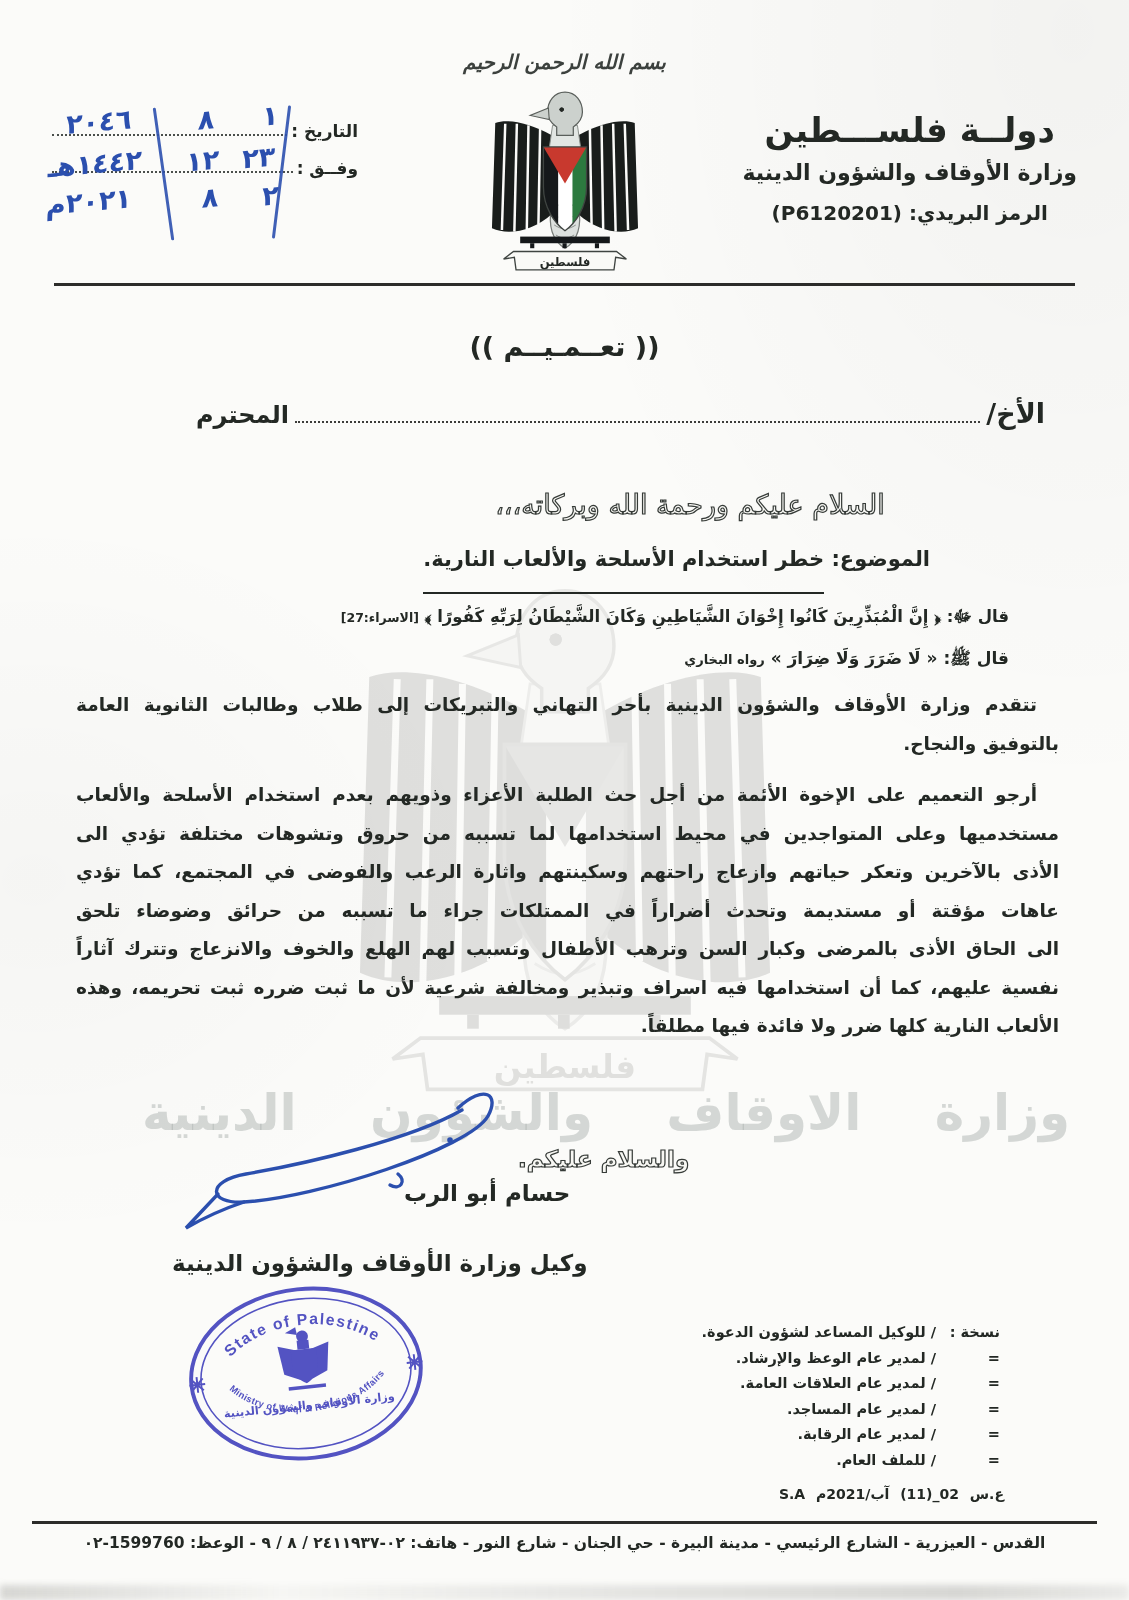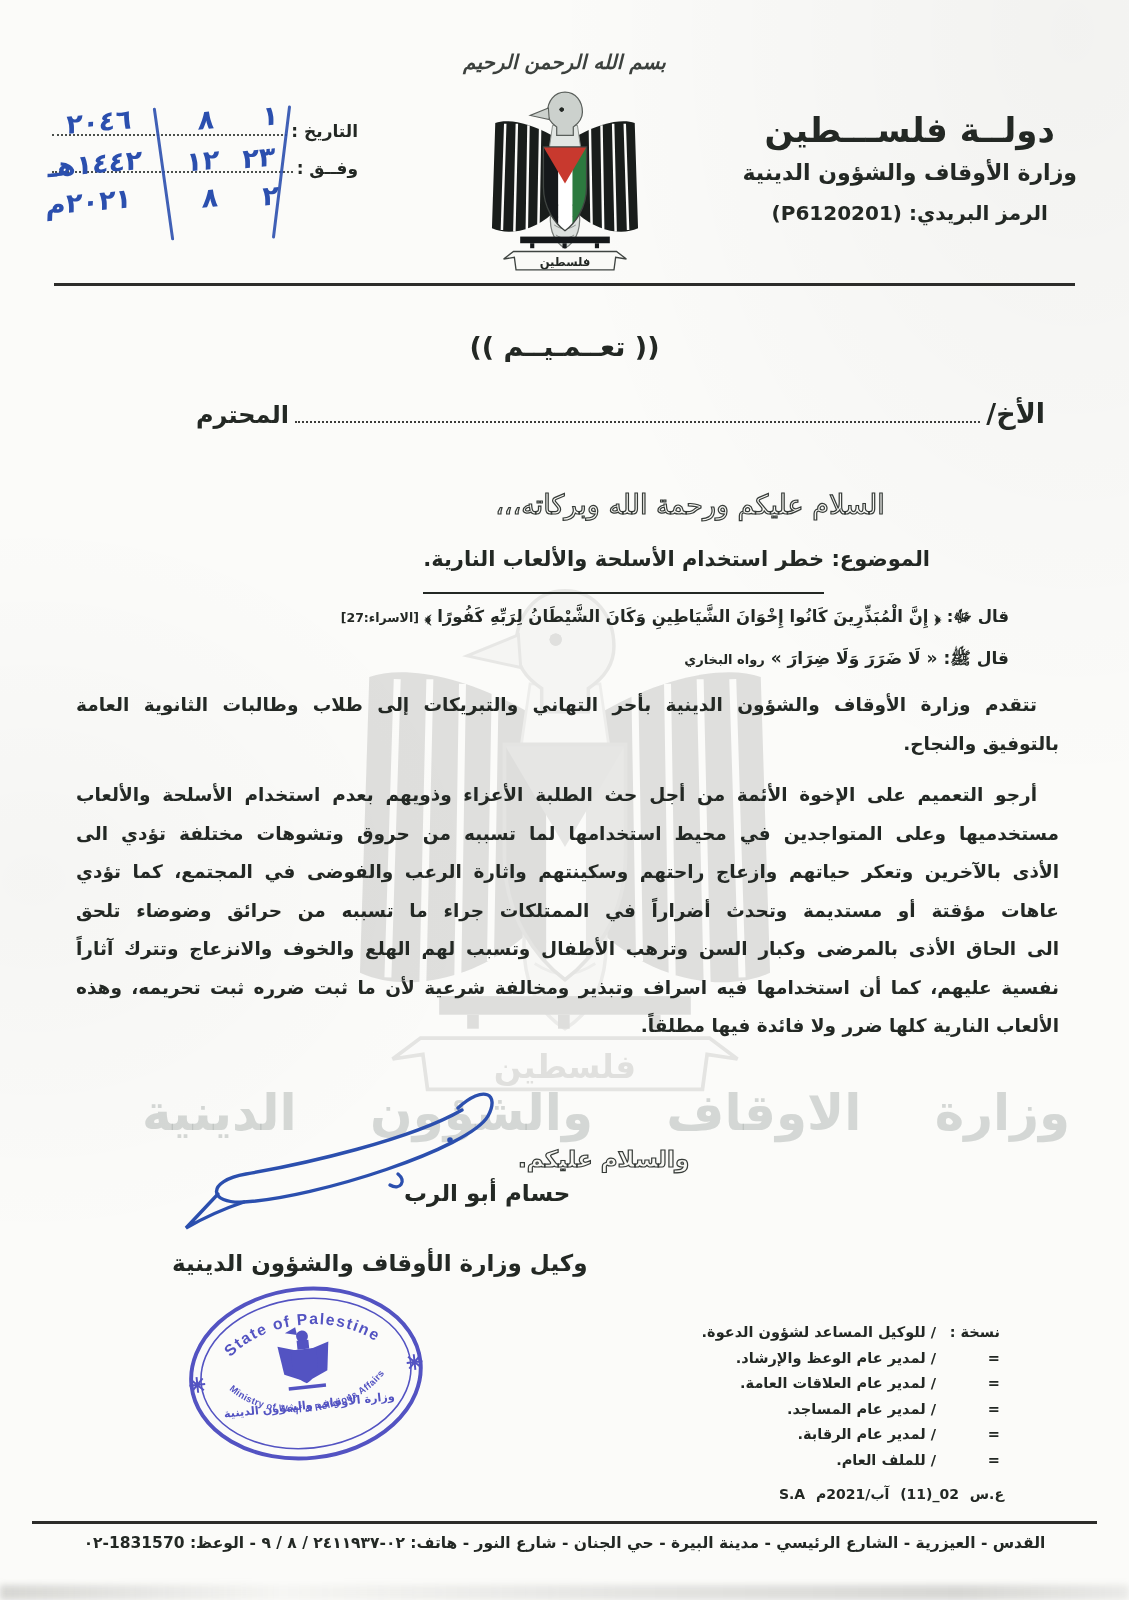--- a/index.html
+++ b/index.html
@@ -299,17 +299,17 @@
     <span dir="ltr">(11)_02</span>
     <span>آب/2021م</span>
     <span dir="ltr">S.A</span>
   </div>
 
   <div class="abs footer-rule z2"></div>
   <div class="abs footer-line z2">
     <span>القدس - العيزرية - الشارع الرئيسي - مدينة البيرة - حي الجنان - شارع النور - هاتف:</span>
     <span dir="ltr">٠٢-٢٤١١٩٣٧ / ٨ / ٩</span>
     <span> - الوعظ:</span>
-    <span dir="ltr">٠٢-1831570</span>
+    <span dir="ltr">٠٢-1599760</span>
   </div>
 
   <div class="abs scan-bottom"></div>
 </div>
 
 </body></html>

